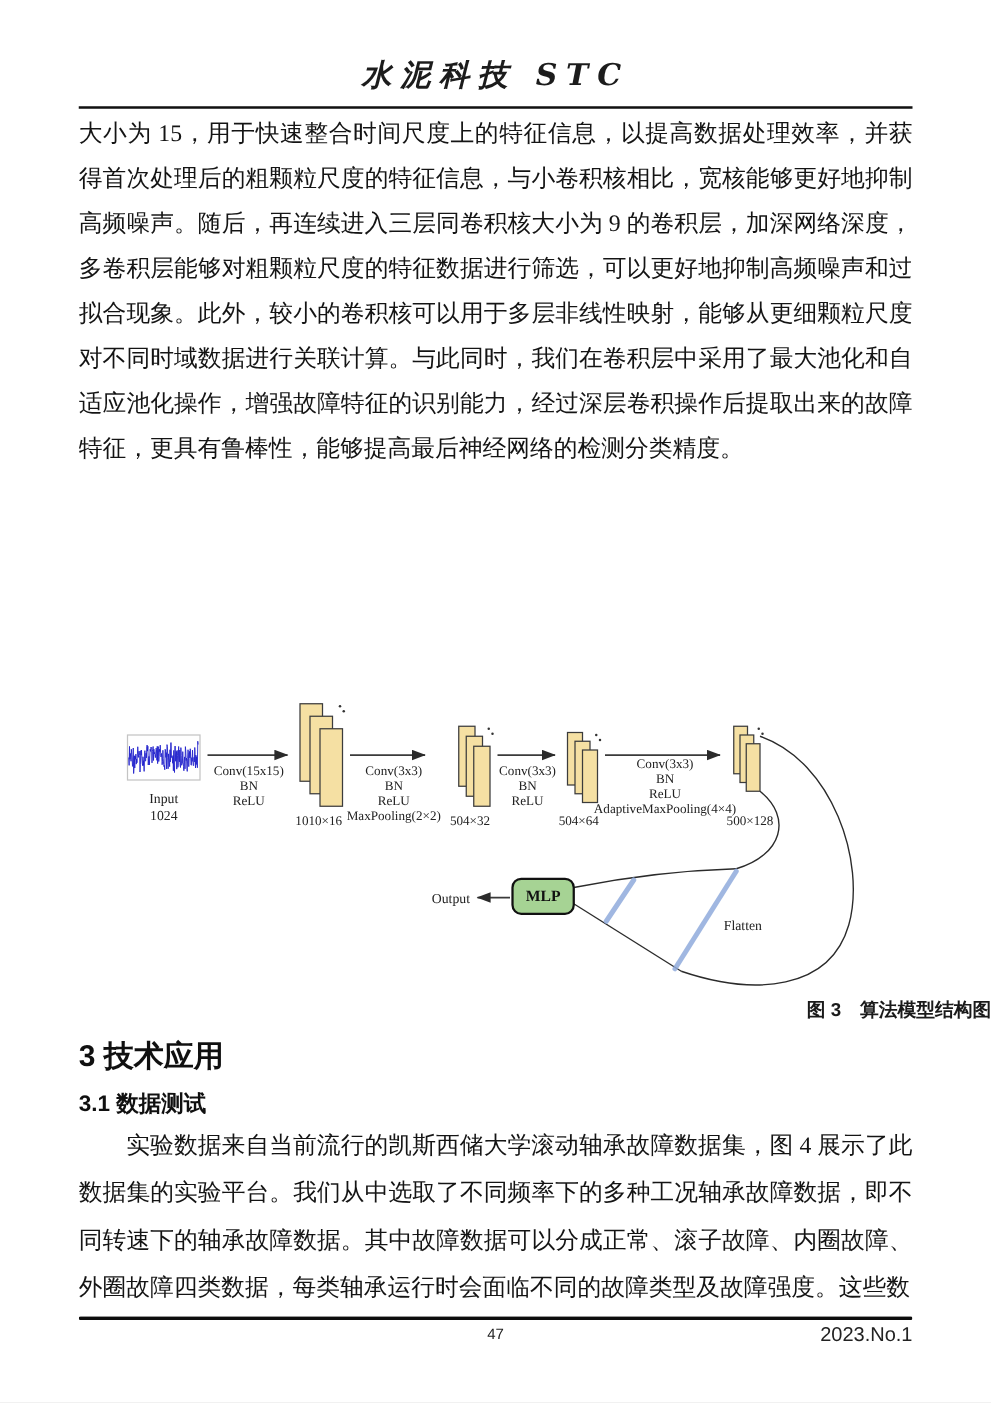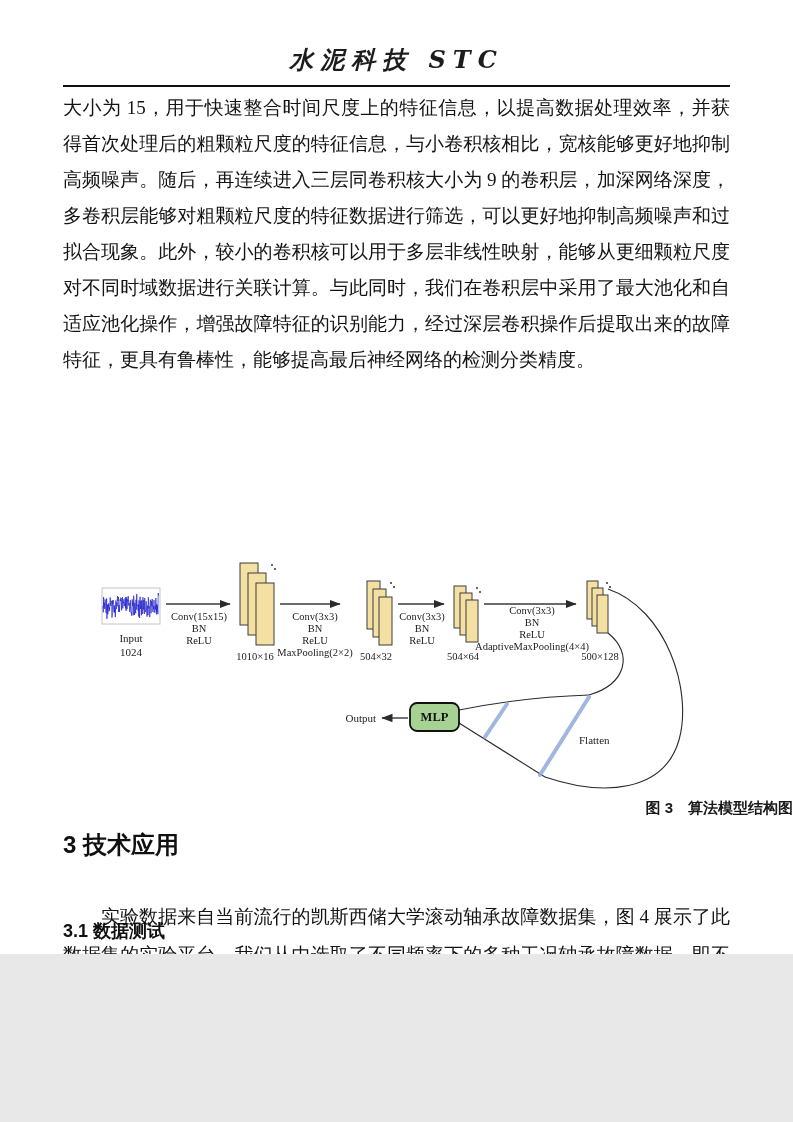--- a/index.html
+++ b/index.html
@@ -1,17 +1,17 @@
 <!DOCTYPE html>
 <html lang="zh"><head>
 <meta charset="utf-8">
 <style>
   html,body{margin:0;padding:0;background:#e8e8e8;}
   .page{
-    position:relative;width:793px;height:954px;margin:0 auto;background:#ffffff;
+    position:relative;width:793px;height:1122px;margin:0 auto;background:#ffffff;
     font-family:"Liberation Serif","DejaVu Serif",serif;color:#161616;overflow:hidden;
   }
   
   .journal-title{
     position:absolute;top:44px;left:0;width:100%;text-align:center;
     font-size:24px;font-style:italic;font-weight:bold;letter-spacing:7px;color:#1c1c1c;
     font-family:"DejaVu Serif","Liberation Serif",serif;
   }
   .header-rule{position:absolute;top:85px;left:63px;width:667px;border-top:2px solid #111;}
   
@@ -23,21 +23,21 @@
   .block-3{top:898px;line-height:38px;max-height:156px;overflow:hidden;}
   
   .figure-wrap{position:absolute;top:552px;left:82px;width:645px;height:248px;}
   .figure-caption{position:absolute;top:799px;left:0;width:100%;text-align:right;
     font-size:15px;font-weight:600;color:#1a1a1a;
     font-family:"Liberation Sans","DejaVu Sans",sans-serif;}
   
   .h-section{position:absolute;left:63px;top:829px;font-size:24px;font-weight:bold;
     font-family:"Liberation Sans","DejaVu Sans",sans-serif;color:#101010;}
   .h-subsection{position:absolute;left:63px;top:871px;font-size:18px;font-weight:bold;
-    font-family:"Liberation Sans","DejaVu Sans",sans-serif;color:#101010;margin-top:48px;}
+    font-family:"Liberation Sans","DejaVu Sans",sans-serif;color:#101010;}
   
   .footer-rule{position:absolute;top:1053px;left:63px;width:667px;border-top:3px solid #0c0c0c;border-radius:2px;}
   .footer-page{position:absolute;top:1060px;left:0;width:100%;text-align:center;font-size:12px;
     font-family:"Liberation Sans","DejaVu Sans",sans-serif;color:#222;}
   .footer-issue{position:absolute;top:1060px;right:63px;font-size:16px;
     font-family:"Liberation Sans","DejaVu Sans",sans-serif;color:#222;}
   
   svg text{font-family:"Liberation Serif","DejaVu Serif",serif;fill:#222;}
   .op-label{font-size:10.5px;}
   .dim-label{font-size:10.5px;}

